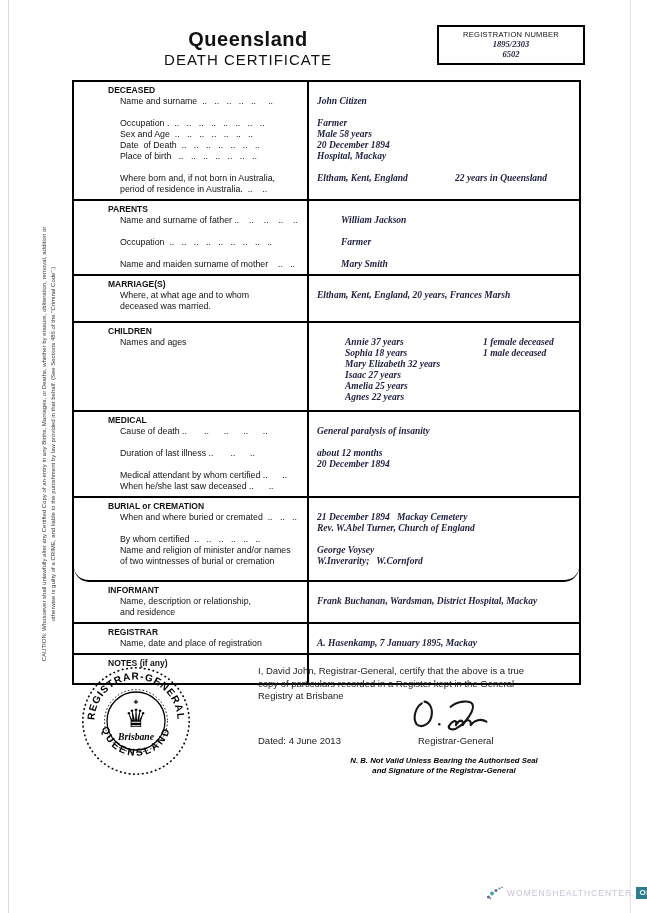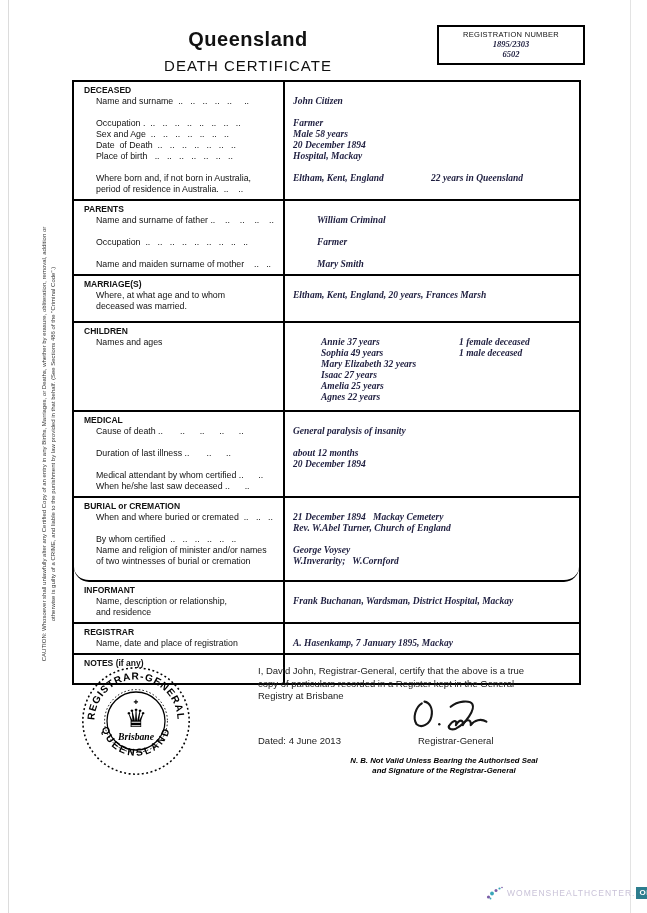--- a/index.html
+++ b/index.html
@@ -5,34 +5,34 @@
   html,body{margin:0;padding:0;background:#fff;}
   #page{position:relative;width:647px;height:913px;background:#ffffff;overflow:hidden;
         font-family:"Liberation Sans",sans-serif;color:#111;}
   .edge{position:absolute;top:0;width:1px;height:913px;background:#dcdcdc;}
   #edge-left{left:8px;}
   #edge-right{left:630px;background:#e3e3e3;}
 
   
   #title-block{position:absolute;left:70px;top:28px;width:356px;text-align:center;}
   #state-name{font-size:20px;font-weight:bold;letter-spacing:.5px;}
-  #cert-title{font-size:15px;margin-top:6px;letter-spacing:1px;}
+  #cert-title{font-size:15px;letter-spacing:1px;}
   #reg-box{position:absolute;left:437px;top:25px;width:140px;border:2px solid #000;
            text-align:center;padding:3px 2px 4px 2px;}
   #reg-box .reg-label{font-size:7.5px;letter-spacing:.3px;}
   .reg-num{font-family:"Liberation Serif",serif;font-style:italic;font-weight:bold;
            font-size:8.5px;color:#1e1e3f;line-height:10px;}
 
   
   #caution{position:absolute;left:40px;top:742px;width:596px;transform:rotate(-90deg);
            transform-origin:0 0;font-size:6px;line-height:9px;text-align:center;color:#333;}
 
   
   #cert-table{position:absolute;left:72px;top:80px;width:505px;border:2px solid #000;}
-  .section{display:flex;border-bottom:2px solid #000;}
+  .section{display:flex;border-bottom:2px solid #000;padding-left:24px;}
   .section:last-child{border-bottom:none;}
   .lcol{width:211px;border-right:2px solid #000;box-sizing:border-box;
         padding:3px 4px 4px 10px;}
   .vcol{flex:1;box-sizing:border-box;padding:3px 4px 4px 8px;}
   .hdr{font-size:8.5px;font-weight:bold;line-height:11px;}
   .ln{font-size:8.8px;line-height:11px;white-space:pre;padding-left:12px;}
   .vcol .ln{padding-left:0;}
   .gap{margin-top:11px;}
   .vspacer{height:11px;}
   .val{font-family:"Liberation Serif",serif;font-style:italic;font-weight:bold;
@@ -114,21 +114,21 @@
 
     <div class="section sec-parents">
       <div class="lcol">
         <div class="hdr">PARENTS</div>
         <div class="ln">Name and surname of father ..    ..    ..    ..    ..</div>
         <div class="ln gap">Occupation  ..   ..   ..   ..   ..   ..   ..   ..   ..</div>
         <div class="ln gap">Name and maiden surname of mother    ..   ..</div>
       </div>
       <div class="vcol">
         <div class="vspacer"></div>
-        <div class="ln val">William Criminal</div>
+        <div class="ln val">William Jackson</div>
         <div class="ln val gap">Farmer</div>
         <div class="ln val gap">Mary Smith</div>
       </div>
     </div>
 
     <div class="section sec-marriage">
       <div class="lcol">
         <div class="hdr">MARRIAGE(S)</div>
         <div class="ln">Where, at what age and to whom</div>
         <div class="ln">deceased was married.</div>
@@ -142,21 +142,21 @@
     <div class="section sec-children">
       <div class="lcol">
         <div class="hdr">CHILDREN</div>
         <div class="ln">Names and ages</div>
       </div>
       <div class="vcol">
         <div class="vspacer"></div>
         <div class="two-col">
           <div class="c1">
             <div class="ln val">Annie 37 years</div>
-            <div class="ln val">Sophia 49 years</div>
+            <div class="ln val">Sophia 18 years</div>
             <div class="ln val">Mary Elizabeth 32 years</div>
             <div class="ln val">Isaac 27 years</div>
             <div class="ln val">Amelia 25 years</div>
             <div class="ln val">Agnes 22 years</div>
           </div>
           <div>
             <div class="ln val">1 female deceased</div>
             <div class="ln val">1 male deceased</div>
           </div>
         </div>

